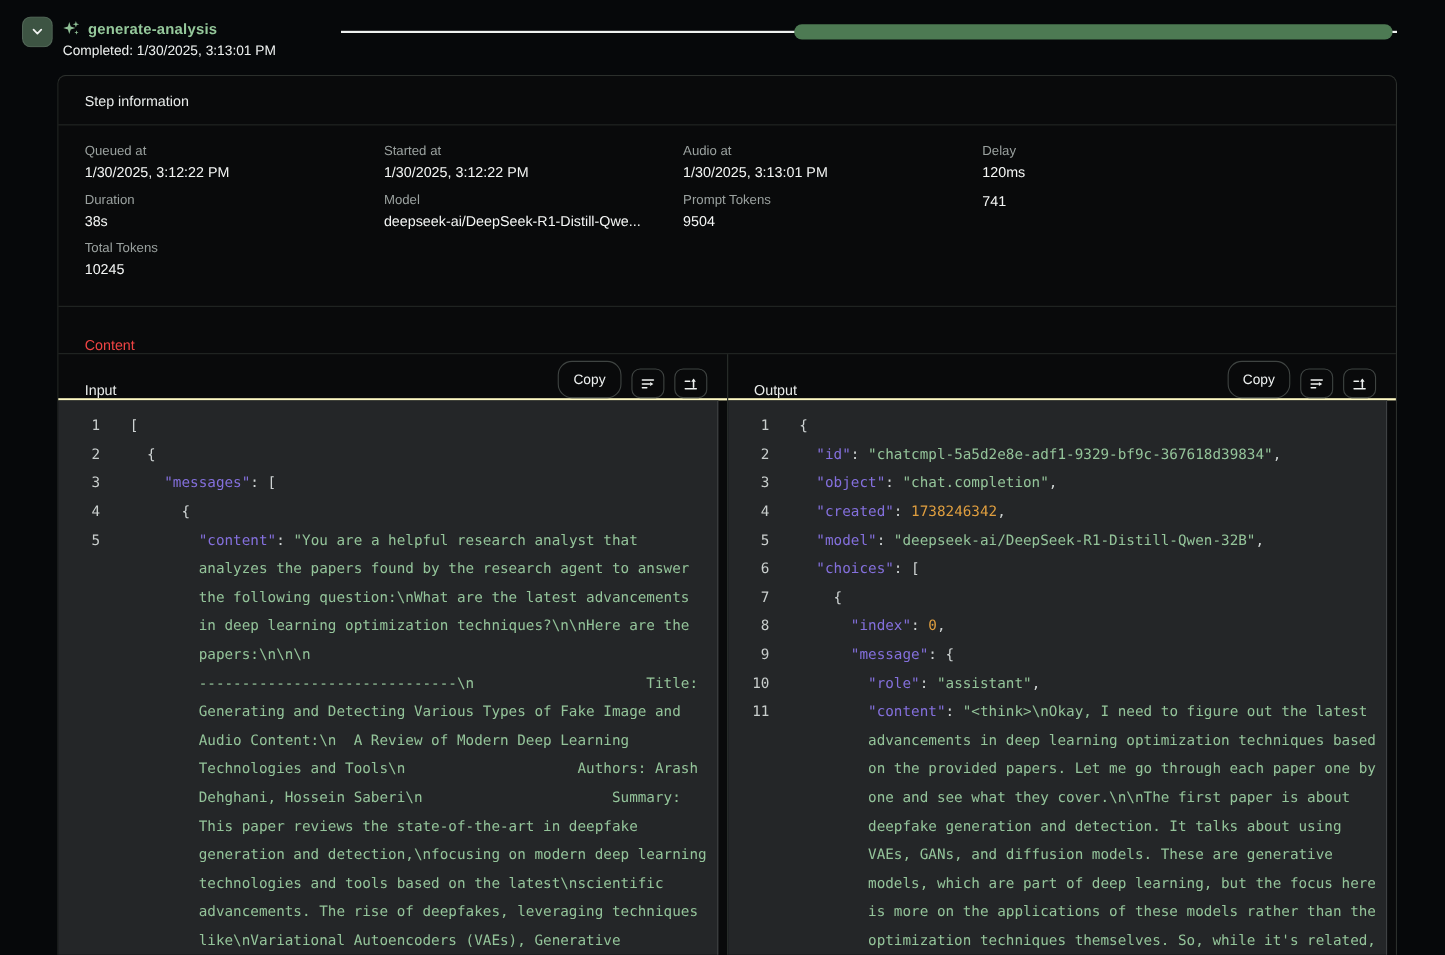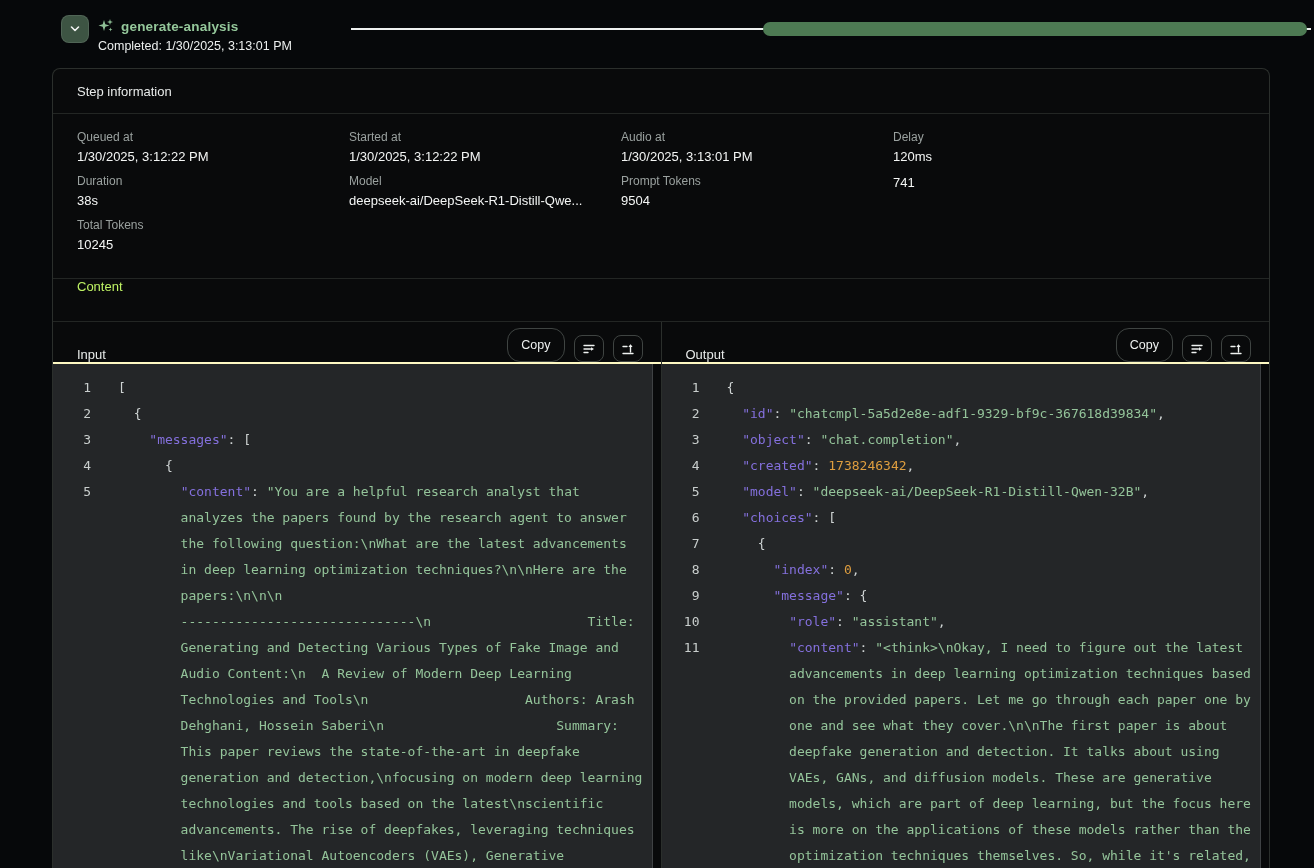--- a/index.html
+++ b/index.html
@@ -5,21 +5,21 @@
   * { margin:0; padding:0; box-sizing:border-box; }
   html,body { width:1314px; height:868px; overflow:hidden; }
   body {
     background:#06080a;
     font-family:"Liberation Sans", sans-serif;
     color:#edf0ef;
     position:relative;
   }
 
   
-  .top-bar { position:absolute; left:0; top:0; width:1112px; height:58px;margin-left:41px; }
+  .top-bar { position:absolute; left:0; top:0; width:1112px; height:58px; }
   .collapse-btn {
     position:absolute; left:20px; top:15px; width:28px; height:28px;
     background:#3d5443; border:1px solid rgba(255,255,255,0.10);
     border-radius:8px; display:flex; align-items:center; justify-content:center;
     cursor:pointer;
   }
   .step-meta { position:absolute; left:57px; top:18px; }
   .step-title-row { display:flex; align-items:center; gap:7px; }
   .step-title { color:#95c89b; font-size:13.5px; font-weight:700; letter-spacing:.2px; }
   .step-completed { margin-top:5px; font-size:12.5px; color:#edf0ef; }
@@ -40,23 +40,23 @@
   }
   .fields-grid {
     flex:none;
     display:grid; grid-template-columns:repeat(4, 272px);
     row-gap:4px; padding:14px 24px 22px 24px;
   }
   .field-label { font-size:12px; color:#9aa19f; line-height:18px; }
   .field-value { font-size:13px; font-weight:400; color:#f4f6f5; line-height:22px; white-space:nowrap; }
 
   .content-header {
-    height:44px; flex:none; display:flex; align-items:flex-start;
+    height:44px; flex:none; display:flex; align-items:flex-end;
     padding:0 24px; border-top:1px solid #232624; border-bottom:1px solid #232624;
-    font-size:13px; font-weight:500; color:#bef264;
+    font-size:13px; font-weight:500; color:#ef4444;
   }
 
   
   .io-panels { flex:1; display:flex; min-height:0; }
   .io-panel { flex:1; min-width:0; display:flex; flex-direction:column; }
   .io-panel + .io-panel { border-left:1px solid #2b2f2c; }
   .io-header {
     height:42px; flex:none; display:flex; align-items:flex-end; gap:9px;
     padding:0 18px 0 24px; border-bottom:2px solid #fef9c3;
   }

